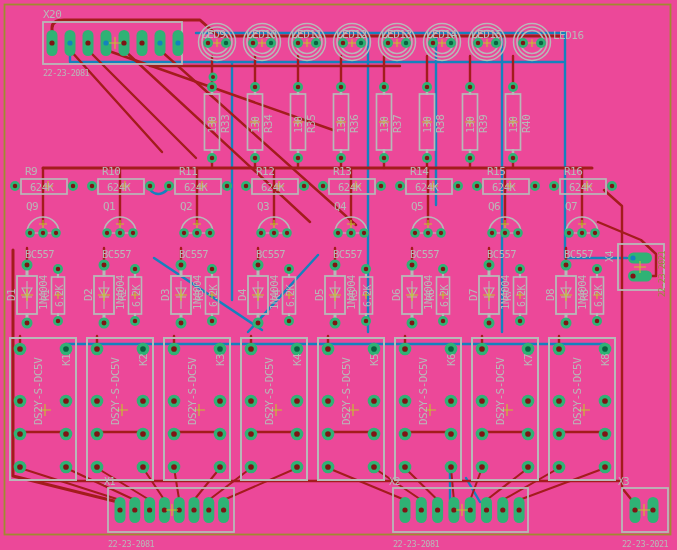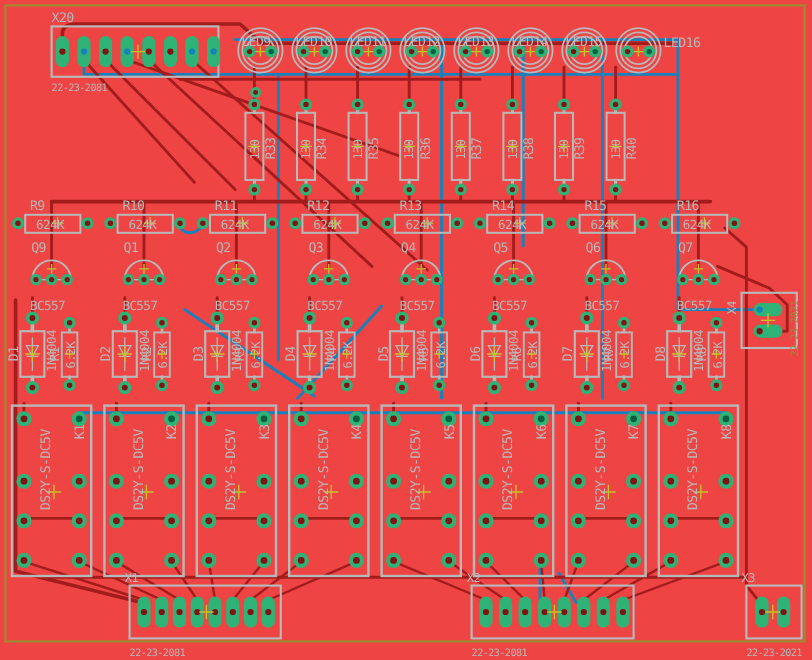--- a/index.html
+++ b/index.html
@@ -1,16 +1,16 @@
 <!DOCTYPE html>
 <html><head>
 <meta charset="utf-8">
 <style>
   html,body{margin:0;padding:0;background:#000;}
-  .stage{position:relative;width:677px;height:550px;background:#ef4444;overflow:hidden;}
+  .stage{position:relative;width:677px;height:550px;background:#ec4899;overflow:hidden;}
   svg{display:block;}
   text{font-family:"DejaVu Sans Mono",monospace;letter-spacing:-0.5px;}
 </style>
 </head>
 <body>
 
 <div class="stage">
   <svg width="677" height="550" viewBox="0 0 677 550">
       <g>
         <rect x="4.5" y="4.5" width="666" height="530" fill="none" stroke="#a08a30" stroke-width="1.8"></rect>

